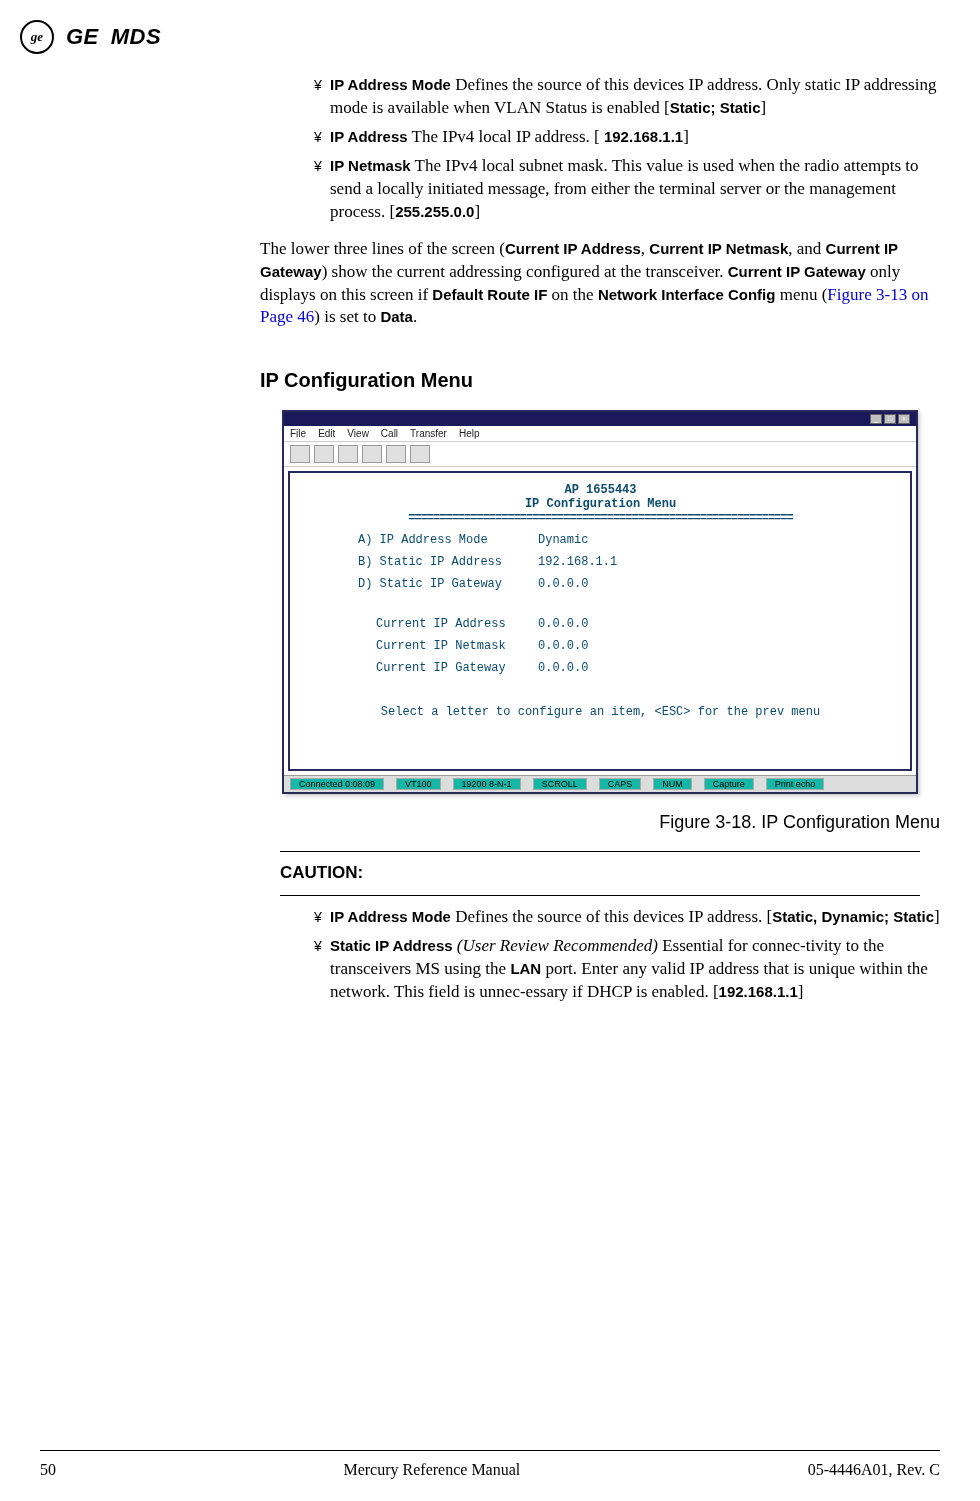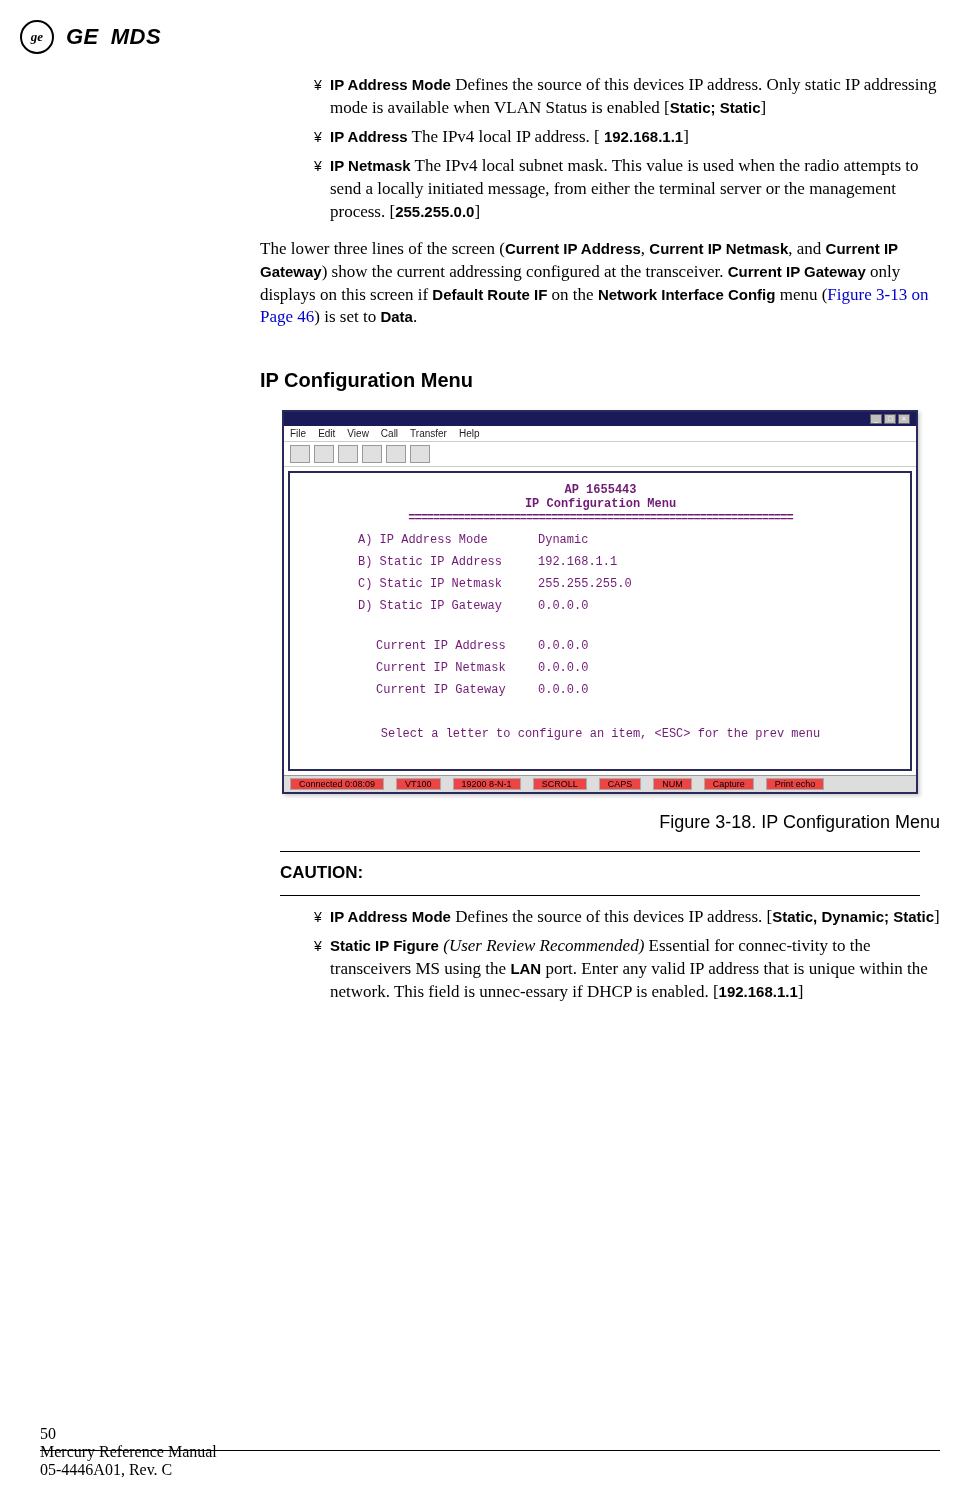--- a/index.html
+++ b/index.html
@@ -128,21 +128,21 @@
     height: 18px;
     background: #e0e0e0;
     border: 1px solid #999;
   }
   .term-inner {
     border: 2px solid #2a2a5a;
     margin: 4px;
     padding: 10px 7px 14px 8px;
     font-family: "Courier New", monospace;
     font-size: 12px;
-    color: #701a75;
+    color: #0c4a6e;
     min-height: 300px;
     position: relative;
   }
   .term-heading {
     text-align: center;
     font-weight: bold;
   }
   .term-sep {
     text-align: center;
     font-weight: bold;
@@ -163,21 +163,21 @@
   .term-status {
     font-family: Arial, sans-serif;
     font-size: 9px;
     background: #ddd;
     border-top: 1px solid #999;
     padding: 2px 6px;
     display: flex;
     gap: 12px;
   }
   .term-status-box {
-    background: #ef4444;
+    background: #14b8a6;
     border: 1px solid #aaa;
     padding: 0 8px;
   }
   .figure-caption {
     font-family: Arial, Helvetica, sans-serif;
     font-weight: normal;
     font-size: 18px;
     text-align: right;
     margin-bottom: 18px;
   }
@@ -210,21 +210,20 @@
     right: 40px;
   }
   .footer {
     position: absolute;
     bottom: 22px;
     left: 40px;
     right: 40px;
     display: flex;
     justify-content: space-between;
     font-size: 16px;
-    flex-direction: column;
   }
   .caution-area .bullet-item { padding-left: 70px; }
 </style>
 </head>
 <body>
 
 <div class="header">
   <span class="ge-logo">ge</span>
   <span class="brand">GE</span>
   <span class="brand">MDS</span>
@@ -287,24 +286,20 @@
       <div class="term-heading">IP Configuration Menu</div>
       <div class="term-sep">==============================================================</div>
 
       <div class="term-row">
           <span class="term-col1">A) IP Address Mode</span>
           <span class="term-col2">Dynamic</span>
         </div>
       <div class="term-row">
           <span class="term-col1">B) Static IP Address</span>
           <span class="term-col2">192.168.1.1</span>
-        </div>
-      <div class="term-row">
-          <span class="term-col1">C) Static IP Netmask</span>
-          <span class="term-col2">255.255.255.0</span>
         </div>
       <div class="term-row">
           <span class="term-col1">D) Static IP Gateway</span>
           <span class="term-col2">0.0.0.0</span>
         </div>
 
       <div style="height:18px;"></div>
 
       <div class="term-row">
           <span class="term-col1" style="padding-left:78px;">Current IP Address</span>
@@ -343,21 +338,21 @@
 
   <div class="caution-area">
     <div class="bullet-item">
       <span class="bullet">¥</span>
       <span class="bold">IP Address Mode</span>
       <span>Defines the source of this device</span><span>s IP address. [</span><span class="bold-inline">Static, Dynamic; Static</span><span>]</span>
     </div>
 
     <div class="bullet-item">
       <span class="bullet">¥</span>
-      <span class="bold">Static IP Figure</span><span class="italic"> (User Review Recommended)</span>
+      <span class="bold">Static IP Address</span><span class="italic"> (User Review Recommended)</span>
       <span>Essential for connec-tivity to the transceiver</span><span>s MS using the</span> <span class="bold-inline">LAN</span><span> port. Enter any valid IP address that is unique within the network. This field is unnec-essary if DHCP is enabled. [</span><span class="bold-inline">192.168.1.1</span><span>]</span>
     </div>
   </div>
 
 </div>
 
 <div class="footer-line"></div>
 <div class="footer">
   <span>50</span>
   <span>Mercury Reference Manual</span>

